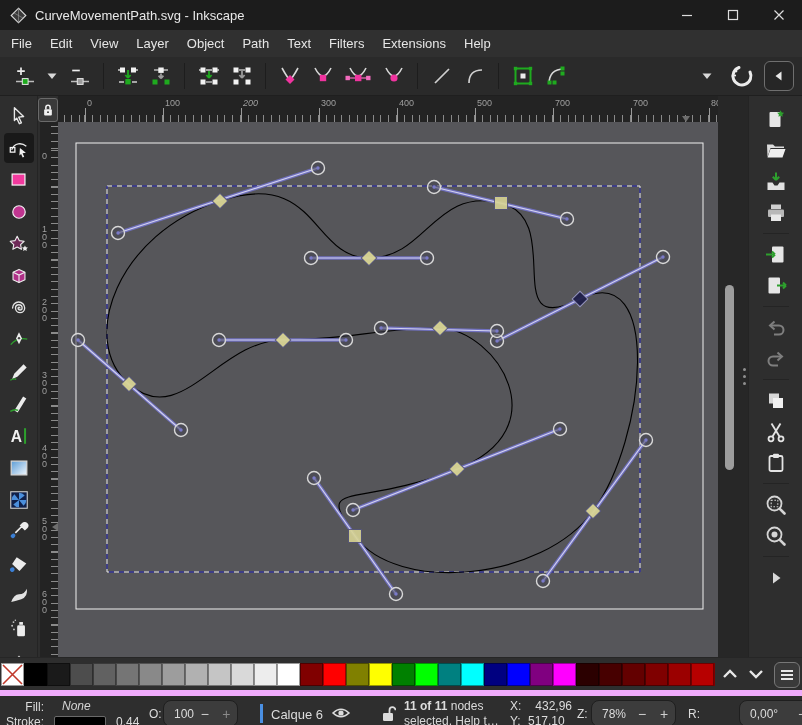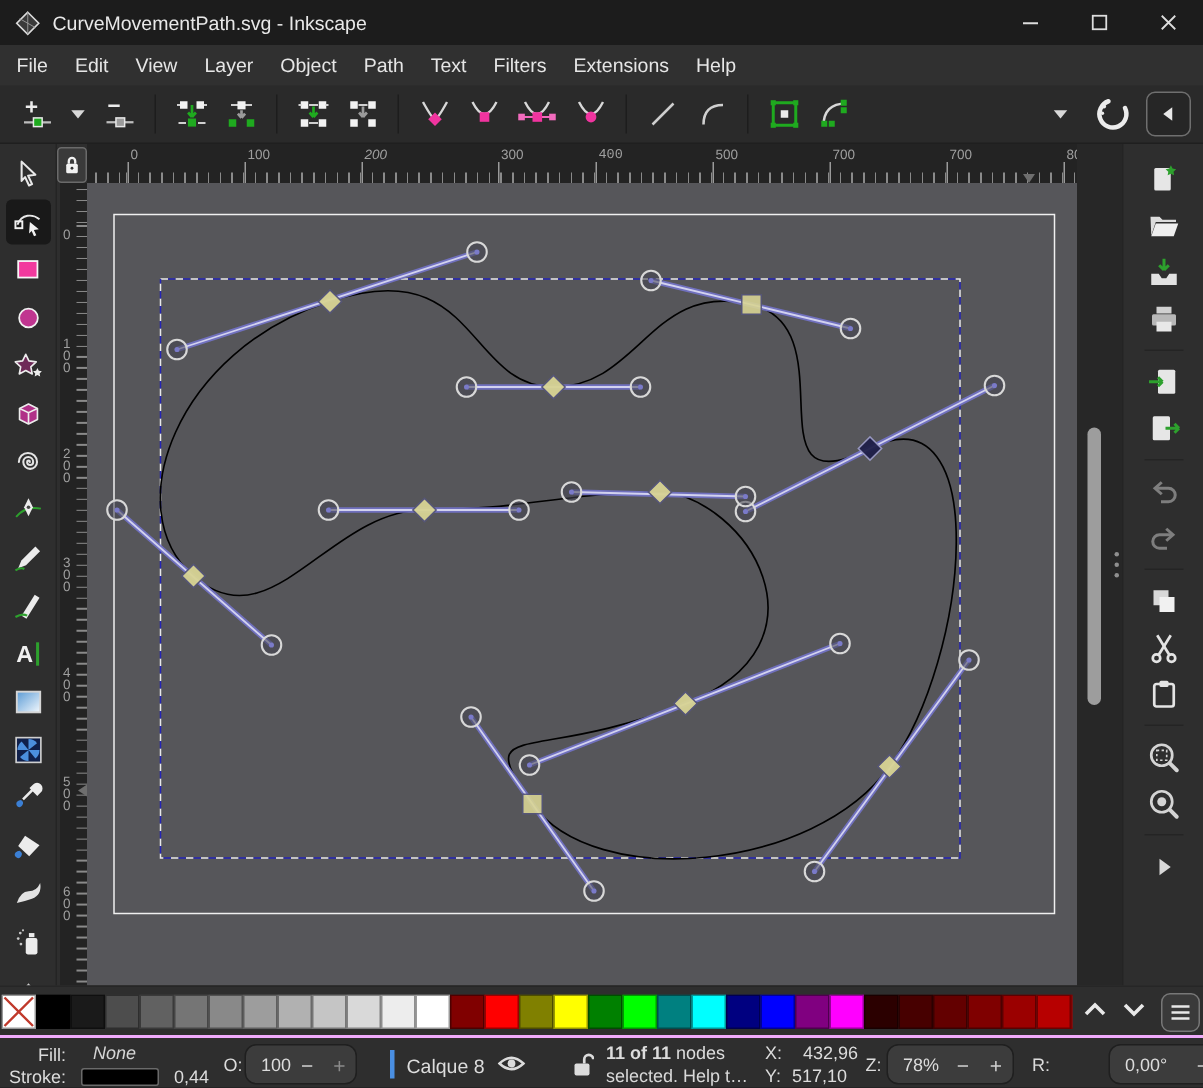--- a/index.html
+++ b/index.html
@@ -69,21 +69,21 @@
   #palette{position:absolute;left:1px;top:5px;width:714px;height:23px;display:flex;overflow:hidden;}
   .swatch{flex:0 0 23px;height:23px;border:1px solid rgba(0,0,0,.4);}
   .swatch.none{background:#fff;position:relative;}
   .swatch.none svg{position:absolute;left:0;top:0;}
   #palette-ctl{position:absolute;right:2px;top:0;height:33px;display:flex;align-items:center;gap:10px;}
   #palette-menu-btn{width:26px;height:26px;border:1px solid #777;border-radius:6px;background:#3a3a3a;
                     display:flex;align-items:center;justify-content:center;}
 
   
   #statusbar{position:absolute;left:0;top:690px;width:802px;height:35px;background:#2e2e2e;
-             border-top:2px solid #f0abfc;font-size:12px;color:#dcdcdc;}
+             border-top:6px solid #f0abfc;font-size:12px;color:#dcdcdc;}
   #statusbar .abs{position:absolute;}
   .fill-label{left:10px;top:4px;width:34px;text-align:right;}
   .fill-value{left:62px;top:3px;font-style:italic;color:#d5d5d5;}
   .stroke-label{left:2px;top:19px;width:42px;text-align:right;}
   .stroke-swatch{left:54px;top:20px;width:52px;height:12px;background:#000;border:1px solid #6a6a6a;border-radius:2px;}
   .stroke-width{left:116px;top:19px;}
   .o-label{left:149px;top:11px;}
   .spin{display:flex;align-items:center;background:#3c3c3c;border:1px solid #1f1f1f;border-radius:8px;height:27px;}
   .spin .val{padding-left:10px;flex:1;}
   .spin .bm,.spin .bp{width:22px;text-align:center;font-size:14px;color:#cfcfcf;}
@@ -417,22 +417,22 @@
         <rect x="2.5" y="7" width="9" height="7.5" rx="1.2" fill="#f2f2f2"></rect>
         <path d="M4.5,7 V5 a2.5,2.5 0 0 1 5,0 V7" fill="none" stroke="#f2f2f2" stroke-width="1.8"></path>
         <circle cx="7" cy="10.5" r="1.1" fill="#333"></circle>
       </svg>
   </div>
   <div id="hruler">
       <div class="ticks"></div>
       <span class="hlab" style="left: 29px;">0</span>
       <span class="hlab" style="left: 107px;">100</span>
       <span class="hlab" style="left: 185px; font-style: italic;">200</span>
-      <span class="hlab" style="left: 276px;">300</span>
-      <span class="hlab" style="left: 341px; font-family: Liberation Mono, monospace;">400</span>
+      <span class="hlab" style="left: 263px;">300</span>
+      <span class="hlab" style="left: 341px;">400</span>
       <span class="hlab" style="left: 419px;">500</span>
       <span class="hlab" style="left: 497px;">700</span>
       <span class="hlab" style="left: 575px;">700</span>
       <span class="hlab" style="left: 653px;">800</span>
       <span class="cursor-mark" style="left: 624px;"></span>
     </div>
   <div id="vruler">
       <div class="ticks"></div>
       <span class="vlab" style="top: 30px;">0</span>
       <span class="vlab" style="top: 103px;">1
@@ -713,21 +713,21 @@
     <span class="abs stroke-label">Stroke:</span>
     <span class="abs stroke-swatch"></span>
     <span class="abs stroke-width">0,44</span>
     <span class="abs o-label">O:</span>
     <span class="abs o-box spin">
       <span class="val">100</span>
       <span class="bm">−</span>
       <span class="bp">+</span>
     </span>
     <span class="abs layer-bar"></span>
-    <span class="abs layer-name">Calque 8</span>
+    <span class="abs layer-name">Calque 6</span>
     <span class="abs eye-btn">
       <svg width="20" height="16" viewBox="0 0 20 16">
           <path d="M2,8 Q10,0.5 18,8 Q10,15.5 2,8 Z" fill="none" stroke="#dcdcdc" stroke-width="1.6"></path>
           <circle cx="10" cy="8" r="2.6" fill="#dcdcdc"></circle>
         </svg>
     </span>
     <span class="abs lock-btn">
       <svg width="16" height="17" viewBox="0 0 16 17">
           <rect x="3" y="8" width="10" height="8" rx="1.3" fill="#dcdcdc"></rect>
           <path d="M9.5,8 V5.2 a3,3 0 0 1 6,0" fill="none" stroke="#dcdcdc" stroke-width="1.8"></path>

